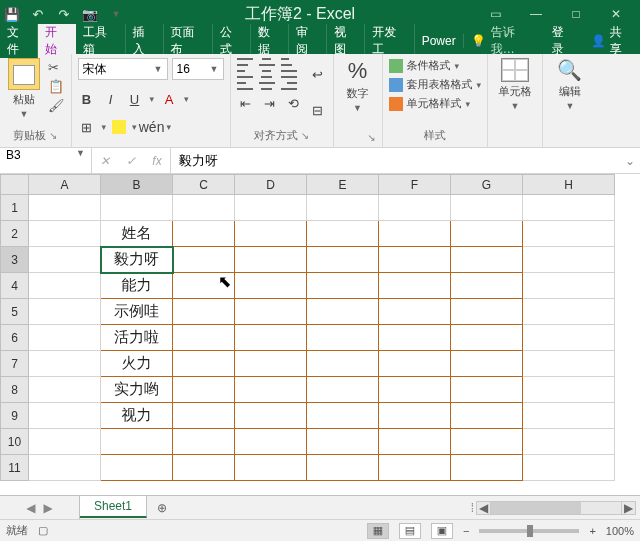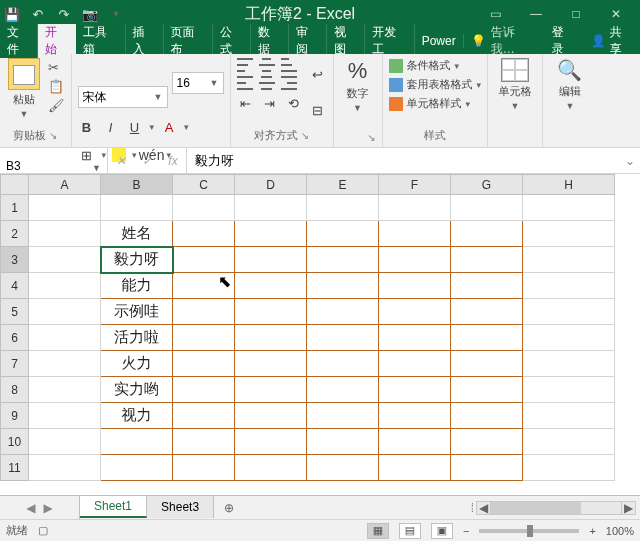--- a/index.html
+++ b/index.html
@@ -20,41 +20,41 @@
 .ribbon { background: #f1f1f1; border-bottom: 1px solid #d4d4d4; height: 94px; display: flex; }
 .rgrp { border-right: 1px solid #d9d9d9; padding: 4px 6px 2px 6px; display: flex; flex-direction: column; justify-content: space-between; }
 .rgrp-body { display: flex; gap: 6px; flex: 1; }
 .rgrp-label { text-align: center; font-size: 11px; color: #666; padding: 2px 0; }
 .paste-big { width: 36px; display: flex; flex-direction: column; align-items: center; gap: 2px; font-size: 11px; color: #444; }
 .paste-icon { width: 32px; height: 32px; background: #f9d97a; border: 1px solid #caa940; position: relative; }
 .paste-icon::after { content: ""; position: absolute; top: 6px; left: 4px; right: 4px; bottom: 4px; background: #fff; border: 1px solid #999; }
 .clip-side { display: flex; flex-direction: column; gap: 4px; padding-top: 2px; }
 .clip-side span { font-size: 13px; color: #555; }
 .font-row { display: flex; gap: 4px; align-items: center; }
-.font-name { width: 90px; height: 22px; border: 1px solid #c5c5c5; background: #fff; font-size: 12px; padding: 0 4px; display: flex; align-items: center; justify-content: space-between; margin-top: 28px; }
+.font-name { width: 90px; height: 22px; border: 1px solid #c5c5c5; background: #fff; font-size: 12px; padding: 0 4px; display: flex; align-items: center; justify-content: space-between; }
 .font-size { width: 52px; height: 22px; border: 1px solid #c5c5c5; background: #fff; font-size: 12px; padding: 0 4px; display: flex; align-items: center; justify-content: space-between; }
 .font-btns { display: flex; gap: 6px; margin-top: 6px; align-items: center; }
 .fbtn { width: 18px; height: 18px; display: flex; align-items: center; justify-content: center; font-size: 13px; color: #444; }
 .fbtn.bold { font-weight: bold; }
 .fbtn.ital { font-style: italic; }
 .fbtn.und { text-decoration: underline; }
 .align-col { display: flex; flex-direction: column; gap: 4px; }
 .align-row { display: flex; gap: 6px; }
 .abtn { width: 16px; height: 14px; display: flex; flex-direction: column; justify-content: space-between; }
 .abtn span { height: 2px; background: #666; }
 .num-big { width: 36px; display: flex; flex-direction: column; align-items: center; gap: 2px; font-size: 11px; color: #444; }
 .num-icon { font-size: 22px; color: #444; }
 .style-item { display: flex; align-items: center; gap: 4px; font-size: 11px; color: #444; white-space: nowrap; }
 .style-ico { width: 14px; height: 14px; background: #6fb96f; }
 .cell-big { width: 42px; display: flex; flex-direction: column; align-items: center; gap: 2px; font-size: 11px; color: #444; }
 .cell-icon { width: 28px; height: 24px; border: 1px solid #888; background: #fff; display: grid; grid-template-columns: 1fr 1fr; grid-template-rows: 1fr 1fr; }
 .cell-icon div { border: 1px solid #ccc; }
 .launcher { font-size: 10px; color: #888; text-align: right; }
 .fbar { height: 26px; border-bottom: 1px solid #d4d4d4; display: flex; align-items: stretch; background: #fff; }
-.namebox { width: 108px; border-right: 1px solid #d4d4d4; display: flex; align-items: flex-end; padding: 0 6px; font-size: 12px; justify-content: space-between; }
+.namebox { width: 92px; border-right: 1px solid #d4d4d4; display: flex; align-items: flex-start; padding: 0 6px; font-size: 12px; justify-content: space-between; }
 .fb-btns { display: flex; align-items: center; border-right: 1px solid #d4d4d4; }
 .fb-btn { width: 26px; display: flex; align-items: center; justify-content: center; color: #aaa; font-style: italic; }
 .fb-input { flex: 1; display: flex; align-items: center; padding: 0 8px; font-size: 13px; }
 .fb-expand { width: 20px; display: flex; align-items: center; justify-content: center; color: #888; }
 .grid-area { position: relative; height: 321px; background: #fff; overflow: hidden; }
 .gtable { border-collapse: collapse; position: absolute; top: 0; left: 0; }
 .gtable th { background: #e6e6e6; border: 1px solid #c0c0c0; font-weight: normal; color: #333; font-size: 12px; }
 .gtable th.col { height: 20px; }
 .gtable th.row { width: 28px; }
 .gtable th.corner { width: 28px; height: 20px; background: #e6e6e6; }
@@ -432,21 +432,20 @@
   </table>
   <div class="cursor">⬉</div>
 </div>
 
 <div class="sheet-tabs">
   <div class="st-nav">
       <span>◀</span>
       <span>▶</span>
     </div>
   <div class="st-tab active">Sheet1</div>
-  <div class="st-tab">Sheet3</div>
   <div class="st-add">⊕</div>
   <div class="st-scroll">
     <span style="color:#888">⁞</span>
     <div class="hscroll">
         <div style="width:14px;display:flex;align-items:center;justify-content:center;color:#666;border-right:1px solid #c8c8c8">◀</div>
         <div class="thumb"></div>
         <div style="flex:1"></div>
         <div class="arr">▶</div>
       </div>
   </div>

